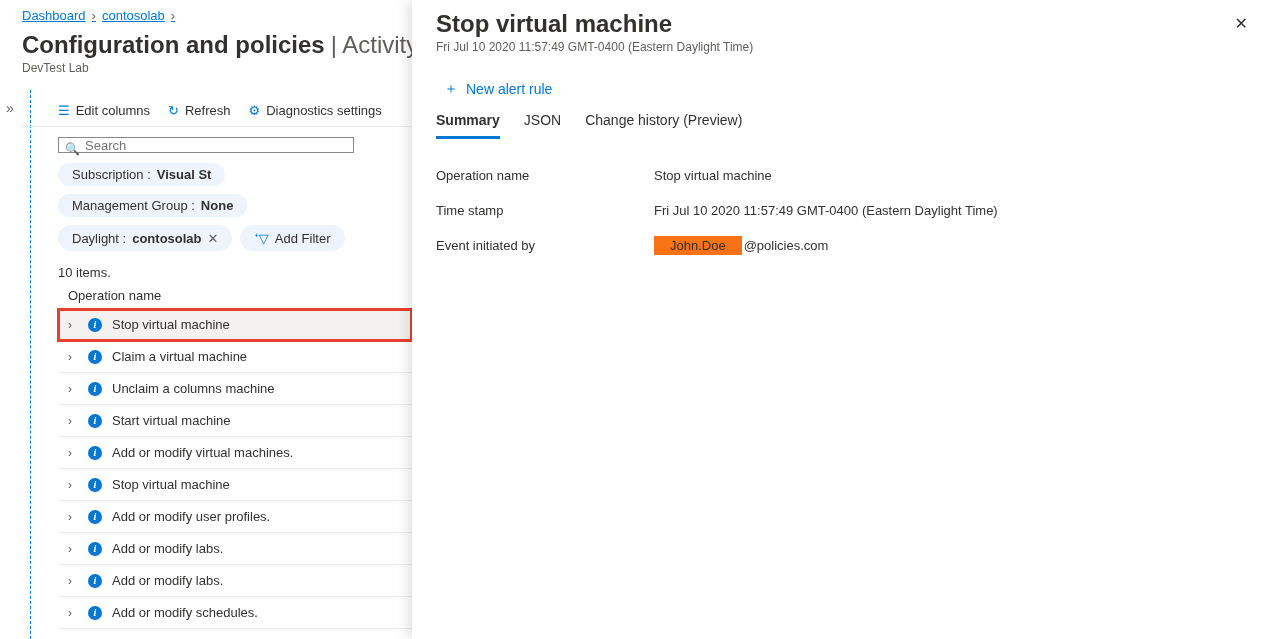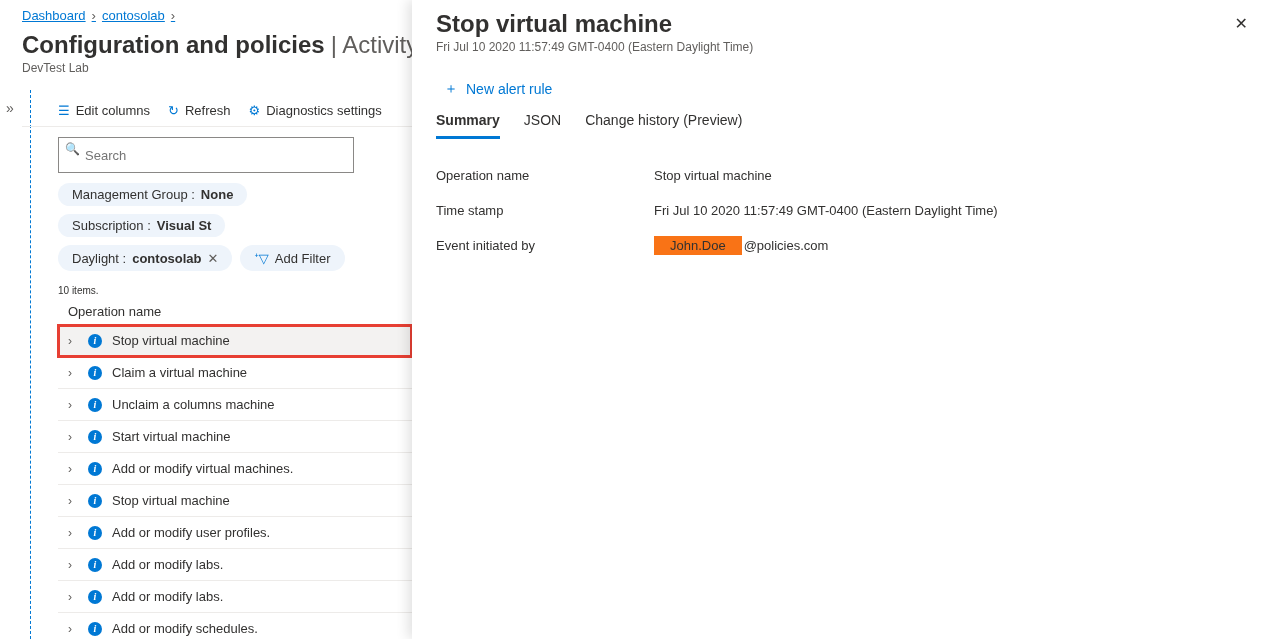--- a/index.html
+++ b/index.html
@@ -88,21 +88,21 @@
       cursor: pointer;
       font-size: 13px;
     }
     .toolbar-item .ticon { color: #0078d4; }
     .search-wrap {
       margin: 10px 0 10px 36px;
       position: relative;
     }
     .search-input {
       width: 296px;
-      height: 36px;
+      height: 16px;
       border: 1px solid #8a8886;
       padding: 2px 6px 2px 26px;
       font-size: 13px;
       outline: none;
     }
     .search-icon {
       position: absolute;
       left: 7px;
       top: 5px;
       color: #0078d4;
@@ -123,21 +123,21 @@
       display: flex;
       align-items: center;
       gap: 6px;
       white-space: nowrap;
     }
     .pill .bold { font-weight: 600; }
     .pill .x { color: #605e5c; cursor: pointer; }
     .pill .addf { color: #0078d4; }
     .items-count {
       margin: 14px 0 8px 36px;
-      font-size: 10px;
+      font-size: 13px;
       color: #323130;
     }
     .list-header {
       margin-left: 46px;
       font-size: 13px;
       font-weight: 400;
       color: #323130;
       padding-bottom: 6px;
     }
     .list {
@@ -281,26 +281,26 @@
     </div>
   </div>
 
   <div class="search-wrap">
     <span class="search-icon">🔍</span>
     <input class="search-input" placeholder="Search" style="">
   </div>
 
   <div class="pills">
     <div class="pill">
+      <span>Subscription : </span>
+      <span class="bold">Visual St</span>
+    </div>
+    <div class="pill">
       <span>Management Group : </span>
       <span class="bold">None</span>
-    </div>
-    <div class="pill">
-      <span>Subscription : </span>
-      <span class="bold">Visual St</span>
     </div>
   </div>
   <div class="pills" style="margin-top:8px;">
     <div class="pill">
       <span>Daylight : </span>
       <span class="bold">contosolab</span>
       <span class="x">✕</span>
     </div>
     <div class="pill">
       <span class="addf">⁺▽</span>

